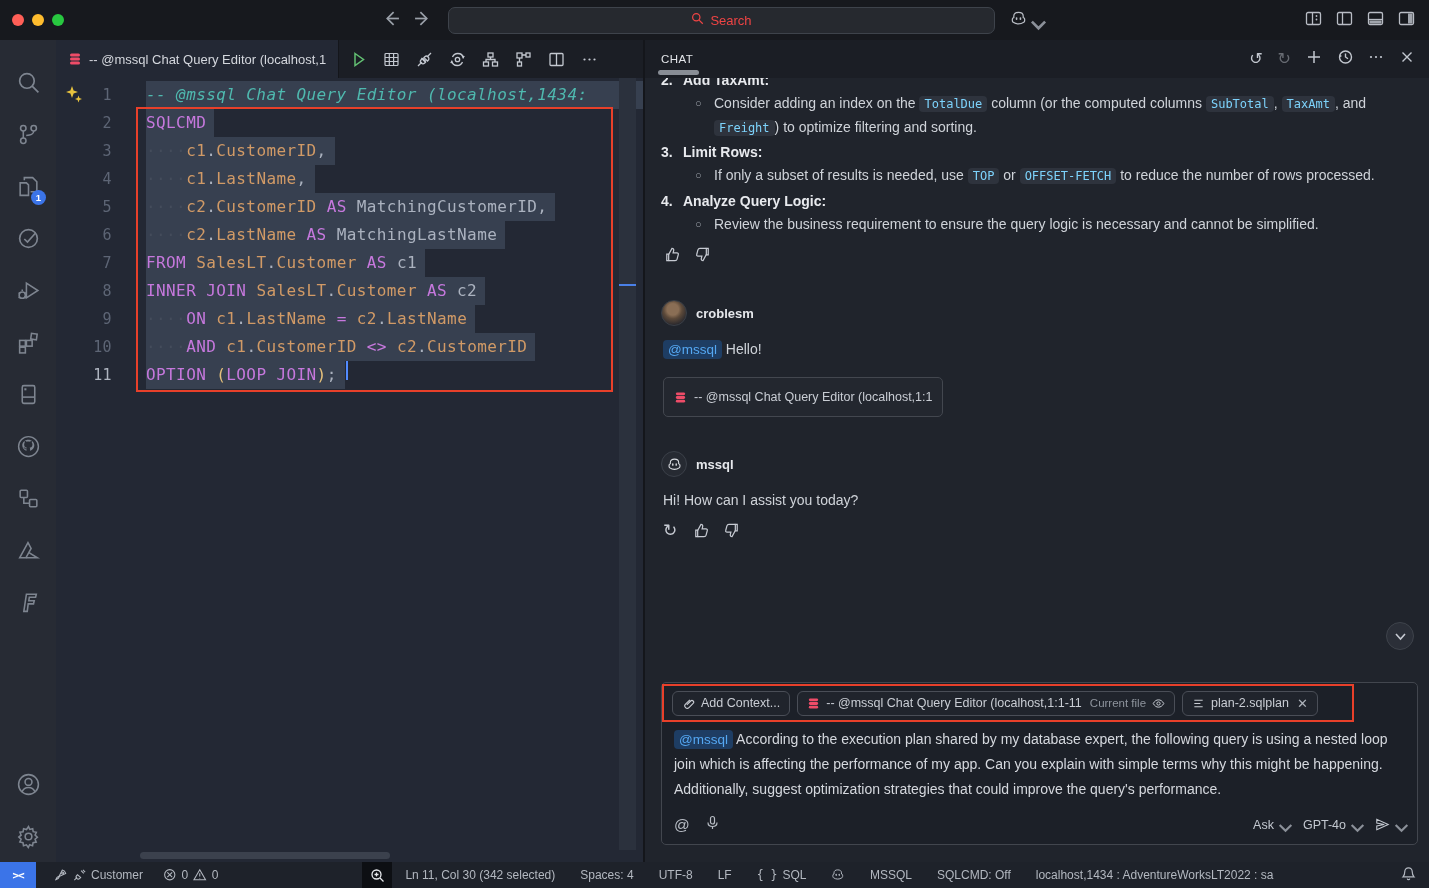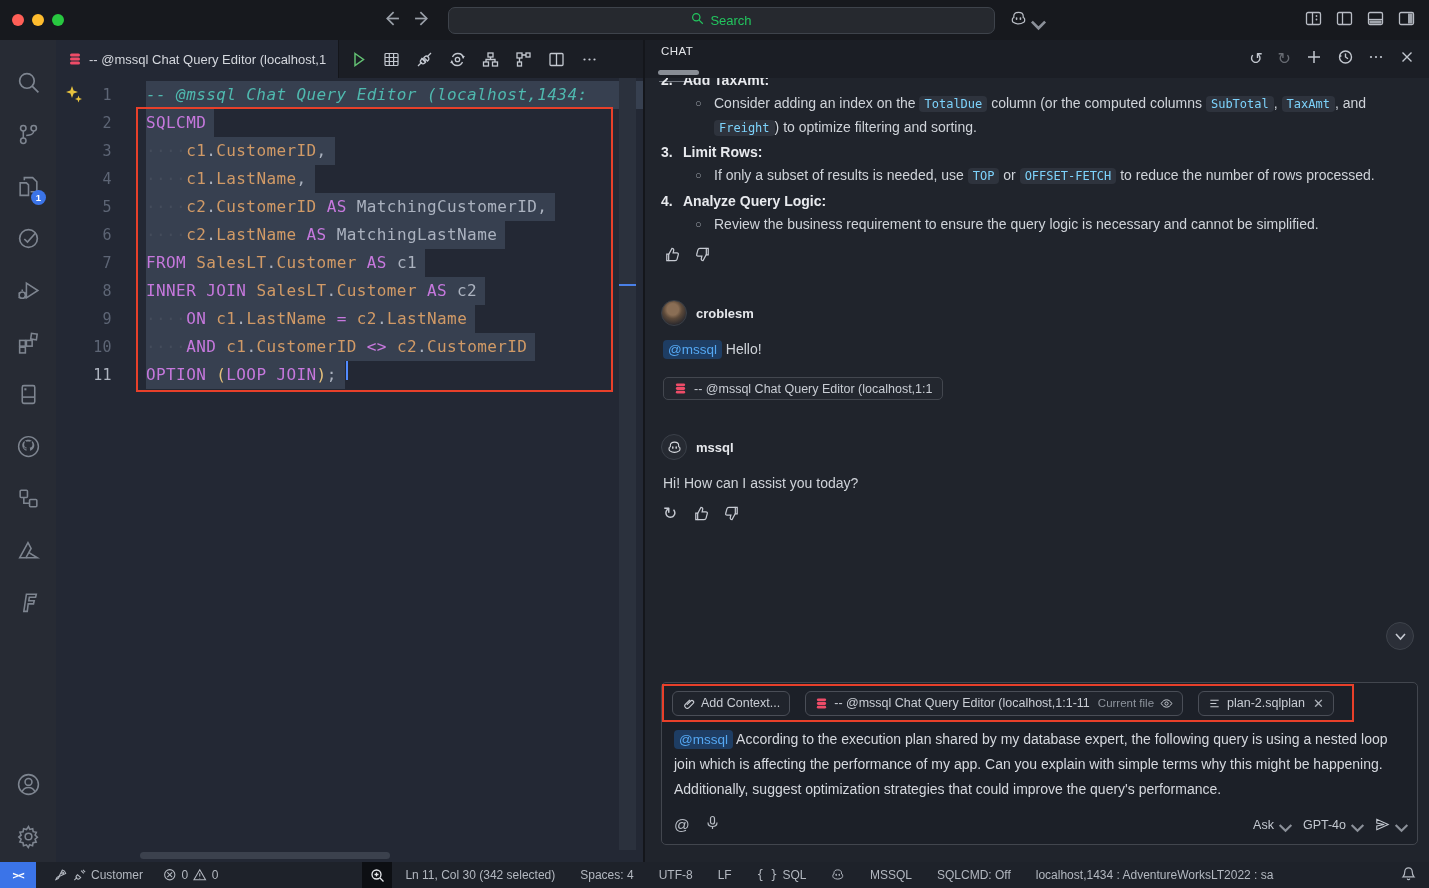--- a/index.html
+++ b/index.html
@@ -9,21 +9,21 @@
 
   
   .titlebar { height:40px; flex:0 0 40px; display:flex; align-items:center; background:#17191e; position:relative; }
   .traffic { display:flex; gap:8px; margin-left:12px; }
   .tl { width:12px; height:12px; border-radius:50%; }
   .tl.r{background:#ff5f57}.tl.y{background:#febc2e}.tl.g{background:#28c840}
   .navarrows { position:absolute; left:383px; display:flex; gap:14px; color:#9aa0a9; }
   .navarrows svg { width:17px; height:17px; }
   .searchbox { position:absolute; left:448px; width:547px; height:27px; background:#26292f;
     border:1px solid #3e434b; border-radius:7px; display:flex; align-items:center; justify-content:center;
-    gap:6px; color:#22c55e; font-size:13px; }
+    gap:6px; color:#ef4444; font-size:13px; }
   .searchbox svg{width:13px;height:13px}
   .tb-copilot { position:absolute; left:1010px; display:flex; align-items:center; gap:3px; color:#b9bdc5; }
   .tb-copilot svg{width:17px;height:17px}
   .tb-right { position:absolute; right:14px; display:flex; gap:14px; color:#b9bdc5; }
   .tb-right svg{width:17px;height:17px}
   .chev{width:9px;height:9px;color:#8b9099}
 
   
   .main { flex:1; display:flex; min-height:0; }
   .activitybar { width:56px; flex:0 0 56px; background:#272b34; display:flex; flex-direction:column;
@@ -60,21 +60,21 @@
   .red-rect-editor { position:absolute; left:80px; top:29px; width:477px; height:285px;
     border:2.5px solid #e8402a; pointer-events:none; }
   .vscroll { position:absolute; right:7px; top:0; width:17px; bottom:12px; background:#272c37; }
   .vscroll .thumb { position:absolute; top:0; left:0; right:0; height:100%; background:#2b313d; }
   .vscroll .cursor-mark { position:absolute; top:206px; left:0; right:0; height:2px; background:#4a80e8; }
   .hscroll { position:absolute; left:84px; bottom:3px; width:250px; height:7px; border-radius:4px; background:#3b414d; }
 
   
   .chat-pane { flex:1; display:flex; flex-direction:column; background:#20242c; position:relative; }
   .chat-header { height:38px; flex:0 0 38px; background:#1b1e25; display:flex; align-items:center; padding:0 14px; }
-  .chat-title { color:#e4e6ea; font-size:11.5px; letter-spacing:.4px; border-bottom:1px solid #70757e; padding:9px 2px 24px; }
+  .chat-title { color:#e4e6ea; font-size:11.5px; letter-spacing:.4px; border-bottom:1px solid #70757e; padding:9px 2px 8px; }
   .chat-actions { margin-left:auto; display:flex; gap:15px; color:#c3c8d0; align-items:center; }
   .chat-actions .ca { font-size:16px; line-height:1; font-family:"DejaVu Sans",sans-serif; }
   .chat-actions svg { width:16px; height:16px; }
   .dim { opacity:.45; }
   .clip-bar { position:absolute; top:30px; left:13px; width:41px; height:5px; background:#888d95; border-radius:3px; z-index:5; }
 
   .chat-scroll { flex:1; overflow:hidden; padding:0 18px 0 16px; color:#cfd3d9; font-size:14px; position:relative; }
   .list-item { display:flex; margin-top:2px; }
   .li-num { width:22px; font-weight:bold; color:#e8eaee; flex:0 0 22px; line-height:22px; }
   .li-body { flex:1; line-height:22px; }
@@ -91,31 +91,31 @@
   .glyph-btn { font-size:17px; line-height:1; font-family:"DejaVu Sans",sans-serif; color:#c6cad2; }
 
   .msg-head { display:flex; align-items:center; gap:9px; margin-top:34px; }
   .avatar { width:26px; height:26px; border-radius:50%; flex:0 0 26px; }
   .avatar.photo { background:radial-gradient(circle at 45% 35%, #8a6e55 0 28%, #5d4a3a 45%, #2c2a2e 75%); border:1px solid #3a3f47; }
   .avatar.bot { background:#262a32; border:1px solid #3b4049; display:flex; align-items:center; justify-content:center; color:#d9dce1; }
   .avatar.bot svg { width:15px; height:15px; }
   .msg-author { font-size:13px; font-weight:bold; color:#e6e8ec; }
   .msg-body { margin:13px 0 0 2px; line-height:21px; }
   .mention { background:#1e3d63; color:#55a8f3; border-radius:4px; padding:2px 5px; font-size:13.5px; }
-  .attach-chip { display:inline-flex; align-items:center; gap:7px; height:23px; padding:0 10px; margin:17px 0 0 2px;
+  .attach-chip { display:inline-flex; align-items:center; gap:7px; height:40px; padding:0 10px; margin:17px 0 0 2px;
     border:1px solid #43474f; border-radius:5px; background:#23272f; color:#c9cdd4; font-size:12.5px; white-space:nowrap; }
 
   .scrolldown-btn { position:absolute; top:582px; right:15px; width:28px; height:28px; border-radius:50%;
     background:#2b2f38; border:1px solid #3e434b; color:#c6cad2; display:flex; align-items:center; justify-content:center; z-index:6; }
   .scrolldown-btn svg{width:13px;height:13px}
 
   .chat-input { flex:0 0 auto; margin:0 11px 17px 16px; border:1px solid #42464e; border-radius:5px;
     background:#1c2028; position:relative; }
   .red-rect-chips { position:absolute; left:0px; top:1px; width:692px; height:38px; border:2.5px solid #e8402a; pointer-events:none; z-index:4; }
-  .chips-row { display:flex; gap:15px; padding:8px 10px 2px 10px; align-items:center; }
+  .chips-row { display:flex; gap:7px; padding:8px 10px 2px 10px; align-items:center; }
   .chip { display:inline-flex; align-items:center; gap:6px; height:25px; padding:0 9px; border:1px solid #4a4e57;
     border-radius:6px; color:#c9cdd4; font-size:12.5px; white-space:nowrap; background:#20242c; }
   .chip svg { width:13px; height:13px; }
   .chip .sub { color:#8e949d; font-size:11.5px; margin-left:2px; }
   .chip .x { font-size:13px; color:#aeb3bb; margin-left:2px; font-family:"DejaVu Sans",sans-serif; }
   .input-text { padding:9px 14px 4px 12px; font-size:14px; color:#d5d8de; line-height:24.5px; }
   .input-bottom { display:flex; align-items:center; padding:10px 14px 10px 12px; color:#b7bcc4; }
   .input-bottom .left { display:flex; gap:15px; align-items:center; }
   .at-glyph { font-size:15.5px; }
   .input-bottom svg { width:15px; height:15px; }

